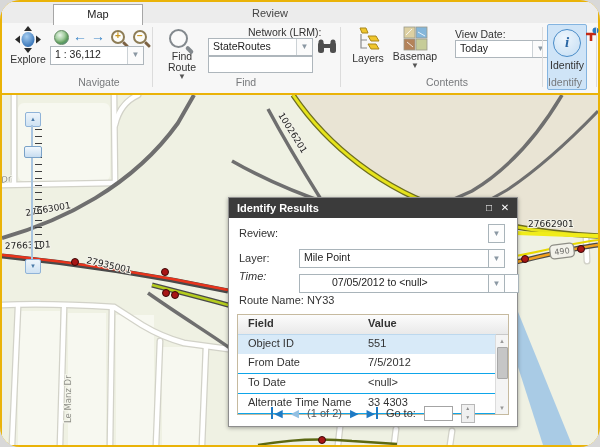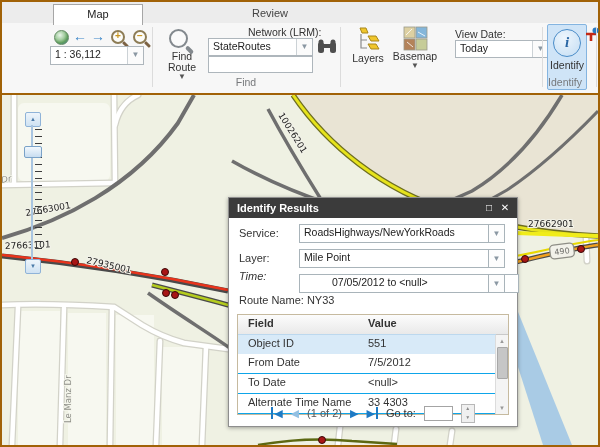--- a/index.html
+++ b/index.html
@@ -1,16 +1,16 @@
 <!DOCTYPE html>
 <html><head>
 <meta charset="utf-8">
 <style>
   html,body{margin:0;padding:0;background:#d8d8d8;}
-  #app{position:relative;width:600px;height:447px;background:#a16207;font-family:"Liberation Sans","DejaVu Sans",sans-serif;overflow:hidden;}
+  #app{position:relative;width:600px;height:447px;background:#eab308;font-family:"Liberation Sans","DejaVu Sans",sans-serif;overflow:hidden;border-radius:20px;}
   
   #tabbar{position:absolute;left:2px;top:2px;width:596px;height:21px;background:#ececec;border-bottom:1px solid #b2b2b2;}
   .tab{position:absolute;top:2px;height:18px;line-height:18px;text-align:center;font-size:11px;color:#444;cursor:default;}
   .tab.active{background:#fff;border:1px solid #a6a6a6;border-bottom:none;height:20px;z-index:3;color:#222;}
   
   #ribbon{position:absolute;left:2px;top:23px;width:596px;height:70px;background:#f7f7f7;}
   .rsep{position:absolute;top:4px;height:60px;width:1px;background:#dcdcdc;}
   .grouplabel{position:absolute;top:53px;width:100px;text-align:center;font-size:10.5px;color:#77797c;}
   .rbtn{position:absolute;display:flex;flex-direction:column;align-items:center;font-size:10.5px;color:#333;}
   .rlabel{font-size:10.5px;color:#333;line-height:11px;text-align:center;}
@@ -69,33 +69,50 @@
 <div id="app">
 
   <div id="tabbar">
     <div class="tab active" style="left:51px;width:88px;"><span>Map</span></div>
     <div class="tab" style="left:149px;width:72px;margin-top:23px;"><span>Edit</span></div>
     <div class="tab" style="left:232px;width:72px;"><span>Review</span></div>
   </div>
 
   <div id="ribbon">
 
+    <div class="rbtn" style="left:5px;top:3px;width:42px;">
+      <svg width="30" height="28">
+        <defs>
+            <radialGradient id="gexp" cx="40%" cy="30%" r="75%">
+              <stop offset="0%" stop-color="#a6cdf0"></stop>
+              <stop offset="100%" stop-color="#2f6eb4"></stop>
+            </radialGradient>
+          </defs>
+        <polygon points="15,0 19,5 11,5" fill="#2a2a2a"></polygon>
+        <polygon points="15,27 19,22 11,22" fill="#2a2a2a"></polygon>
+        <polygon points="2,13.5 7,9.5 7,17.5" fill="#2a2a2a"></polygon>
+        <polygon points="28,13.5 23,9.5 23,17.5" fill="#2a2a2a"></polygon>
+        <ellipse cx="15" cy="13.5" rx="6.5" ry="7.5" fill="url(#gexp)"></ellipse>
+      </svg>
+      <span class="rlabel">Explore</span>
+    </div>
     <span style="position:absolute;left:52px;top:7px;" class="globe"></span>
     <span style="position:absolute;left:71px;top:6px;" class="navarrow">←</span>
     <span style="position:absolute;left:89px;top:6px;" class="navarrow">→</span>
     <span style="position:absolute;left:109px;top:7px;" class="mag">
         <span class="sign">+</span>
       </span>
     <span style="position:absolute;left:131px;top:7px;" class="mag">
         <span class="sign">−</span>
       </span>
     <div class="combo" style="left:48px;top:23px;width:92px;height:17px;">
       <span class="val">1 : 36,112</span>
       <span class="arr">▼</span>
     </div>
+    <div class="grouplabel" style="left:47px;">Navigate</div>
     <div class="rsep" style="left:150px;"></div>
 
     <div class="rbtn" style="left:158px;top:3px;width:44px;">
       <span class="bigmag"></span>
       <span class="rlabel">Find</span>
       <span class="rlabel">Route</span>
       <span class="caret">▼</span>
     </div>
     <span class="minitxt" style="left:206px;top:3px;margin-left:40px;">Network (LRM):</span>
     <div class="combo" style="left:206px;top:15px;width:103px;height:16px;">
@@ -131,20 +148,21 @@
         <path d="M3,9 L9,3 M15,6 L22,10 M4,16 L10,21" stroke="#ffffff" stroke-width="1" opacity="0.8"></path>
       </svg>
       <span class="rlabel">Basemap</span>
       <span class="caret">▼</span>
     </div>
     <span class="minitxt" style="left:453px;top:5px;">View Date:</span>
     <div class="combo" style="left:453px;top:17px;width:92px;height:16px;">
       <span class="val">Today</span>
       <span class="arr">▼</span>
     </div>
+    <div class="grouplabel" style="left:395px;">Contents</div>
     <div class="rsep" style="left:540px;"></div>
 
     <div id="identify-btn">
       <div class="icircle">i</div>
       <span class="rlabel" style="margin-top:3px;">Identify</span>
     </div>
     <svg style="position:absolute;left:583px;top:4px;" width="14" height="15">
       <path d="M1,7 H11 M6,7 V14" stroke="#c42814" stroke-width="2.6" fill="none"></path>
       <circle cx="10.5" cy="3.5" r="3" fill="#2a7ac2"></circle>
     </svg>
@@ -270,22 +288,21 @@
     <div class="sbtn" style="top:147px;">▼</div>
   </div>
 
   <div id="dialog">
     <div id="dtitle">
       <span>Identify Results</span>
       <span class="dticon" style="right:20px;">□</span>
       <span class="dticon" style="right:4px;">✕</span>
     </div>
 
-    <span class="dlabel" style="top:29px;">Service:</span>
-    <div class="dcombo" style="top:26px;"><span>RoadsHighways/NewYorkRoads</span></div>
+    <span class="dlabel" style="top:29px;">Review:</span>
     <div class="ddrop" style="top:26px;">▼</div>
 
     <span class="dlabel" style="top:54px;">Layer:</span>
     <div class="dcombo" style="top:51px;"><span>Mile Point</span></div>
     <div class="ddrop" style="top:51px;">▼</div>
 
     <span class="dlabel" style="top:72px;font-style:italic;">Time:</span>
     <div class="dcombo" style="top:76px;padding-left:32px;"><span>07/05/2012 to &lt;null&gt;</span></div>
     <div class="ddrop" style="top:76px;">▼</div>
 

